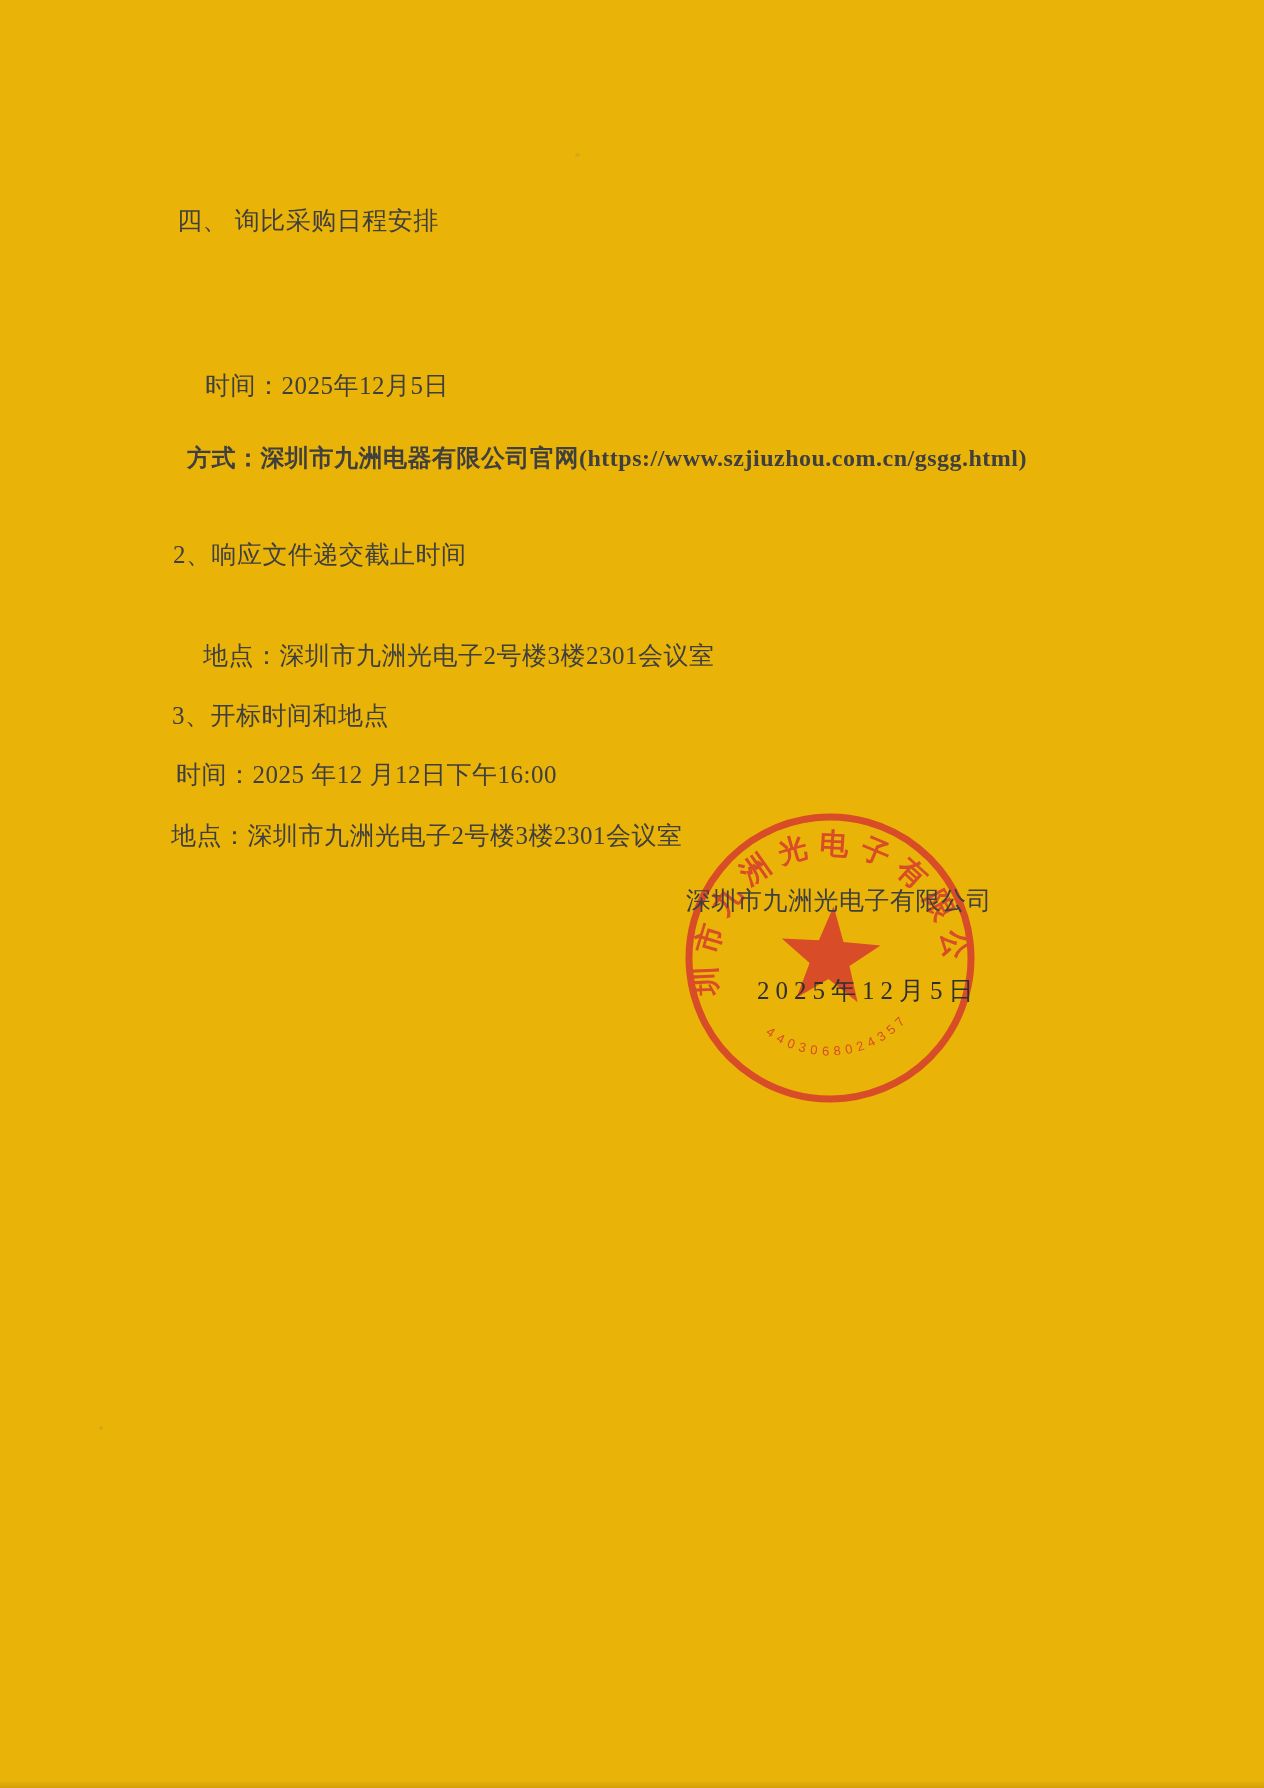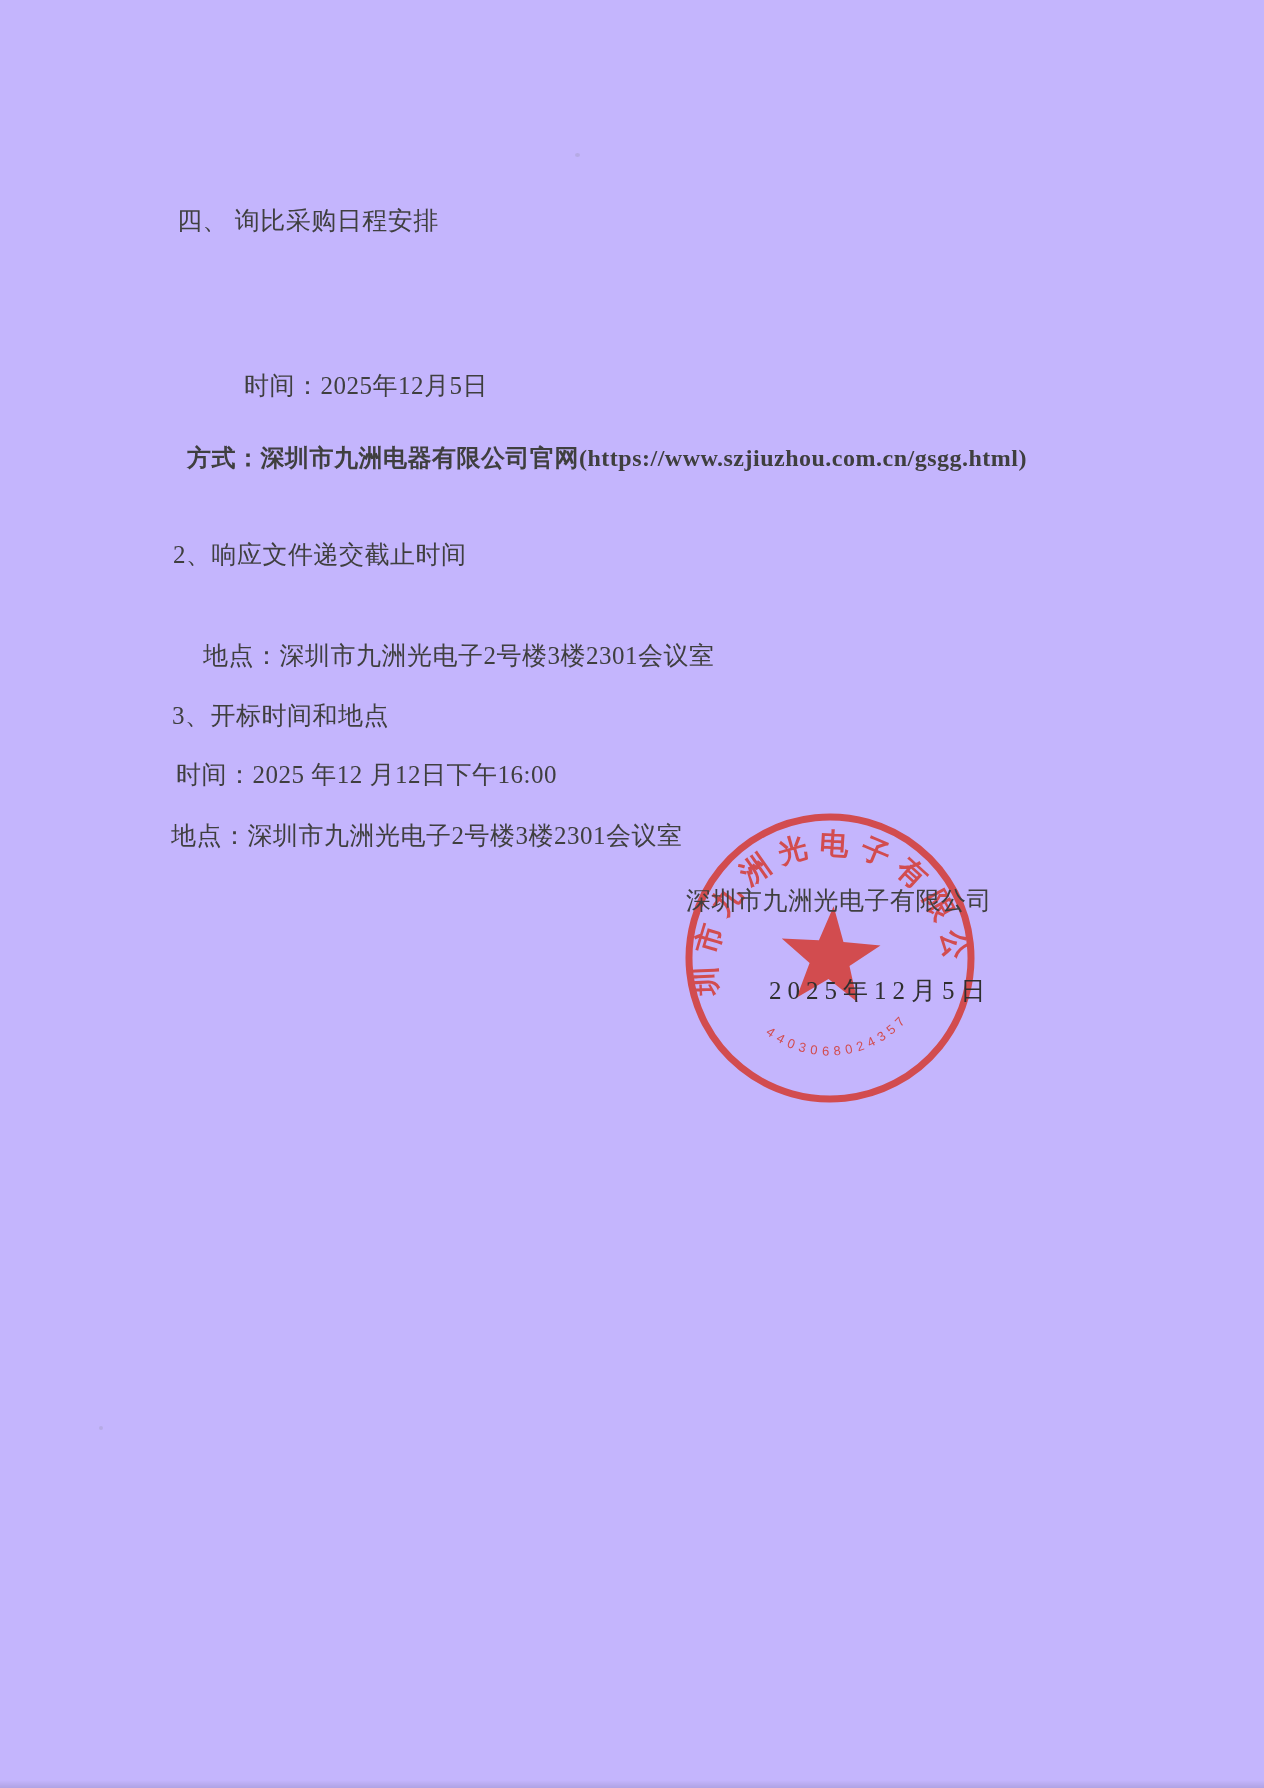--- a/index.html
+++ b/index.html
@@ -1,20 +1,20 @@
 <!DOCTYPE html>
 <html><head>
 <meta charset="utf-8">
 <style>
   html,body{margin:0;padding:0;background:#e9e9e9;}
   .page{
     position:relative;
     width:1264px;height:1788px;
     margin:0 auto;
-    background:#c4b5fd;
+    background:#eab308;
     overflow:hidden;
     font-family:"Liberation Serif","DejaVu Serif",serif;
     color:#3f3f3f;
   }
   .line{
     position:absolute;
     white-space:pre;
     font-size:25px;
     line-height:1.2;
     letter-spacing:0.5px;
@@ -47,21 +47,21 @@
   .speck{position:absolute;background:rgba(120,120,120,0.18);border-radius:50%;}
 </style>
 </head>
 <body>
 
 <div class="page">
 
   <div class="line" style="left:177px;top:206px;">四、 询比采购日程安排</div>
 
 
-  <div class="line" style="left:205px;top:371px;margin-left:39px;">时间：2025年12月5日</div>
+  <div class="line" style="left:205px;top:371px;">时间：2025年12月5日</div>
 
   <div class="line" style="left:187px;top:444px;font-size:24px;font-weight:bold;">方式：深圳市九洲电器有限公司官网(https://www.szjiuzhou.com.cn/gsgg.html)</div>
 
   <div class="line" style="left:173px;top:508px;margin-top:32px;">2、响应文件递交截止时间</div>
 
 
   <div class="line" style="left:203px;top:641px;">地点：深圳市九洲光电子2号楼3楼2301会议室</div>
 
   <div class="line" style="left:172px;top:701px;">3、开标时间和地点</div>
 
@@ -81,20 +81,20 @@
         <textPath href="#arcTop" startOffset="50%" text-anchor="middle">深圳市九洲光电子有限公司</textPath>
       </text>
       <text font-size="13" letter-spacing="5" font-family="Liberation Sans, DejaVu Sans, sans-serif" fill="#d5392e">
         <textPath href="#arcBottom" startOffset="50%" text-anchor="middle">4403068024357</textPath>
       </text>
     </g>
   </svg>
 
   <div class="line sig-company overlay-text" style="left:686px;top:886px;">深圳市九洲光电子有限公司</div>
 
-  <div class="line sig-date overlay-text" style="left:757px;top:976px;color:#2f2f2f;margin-left:12px;">2025年12月5日</div>
+  <div class="line sig-date overlay-text" style="left:757px;top:976px;color:#2f2f2f;">2025年12月5日</div>
 
 
   <div class="speck" style="left:575px;top:153px;width:5px;height:4px;"></div>
   <div class="speck" style="left:99px;top:1426px;width:4px;height:4px;"></div>
   <div class="page-edge"></div>
 
 </div>
 
 </body></html>

